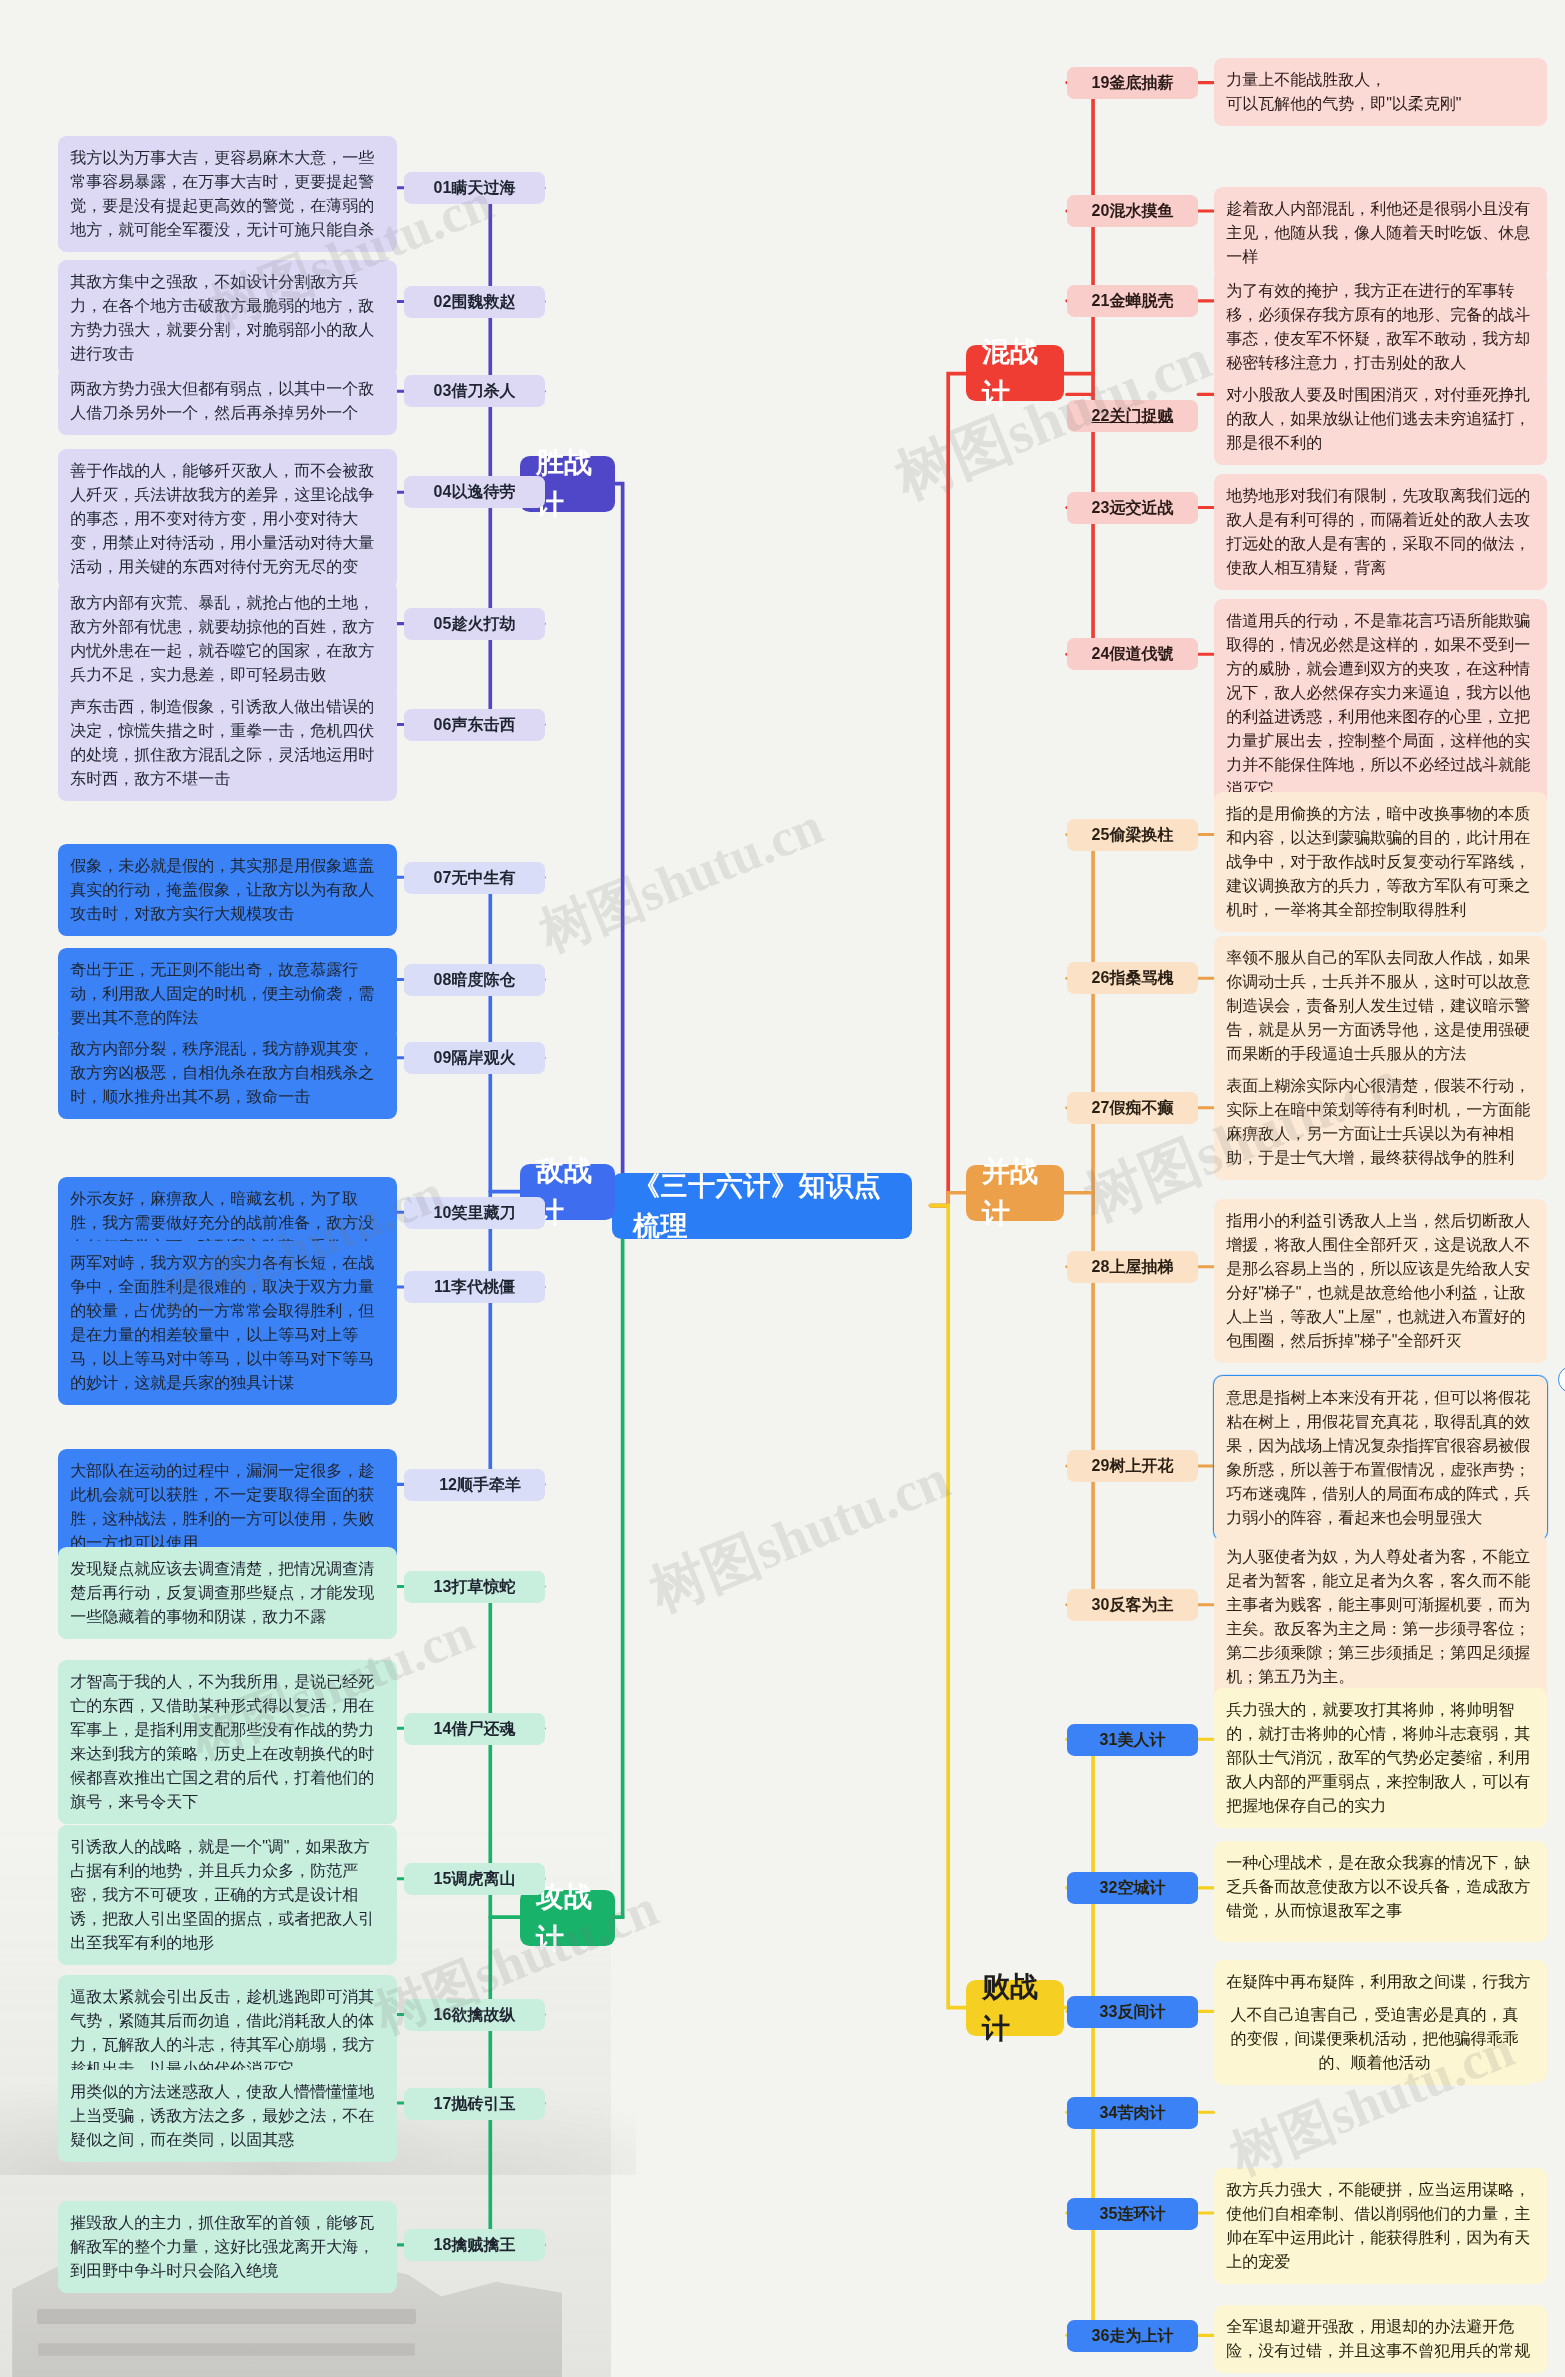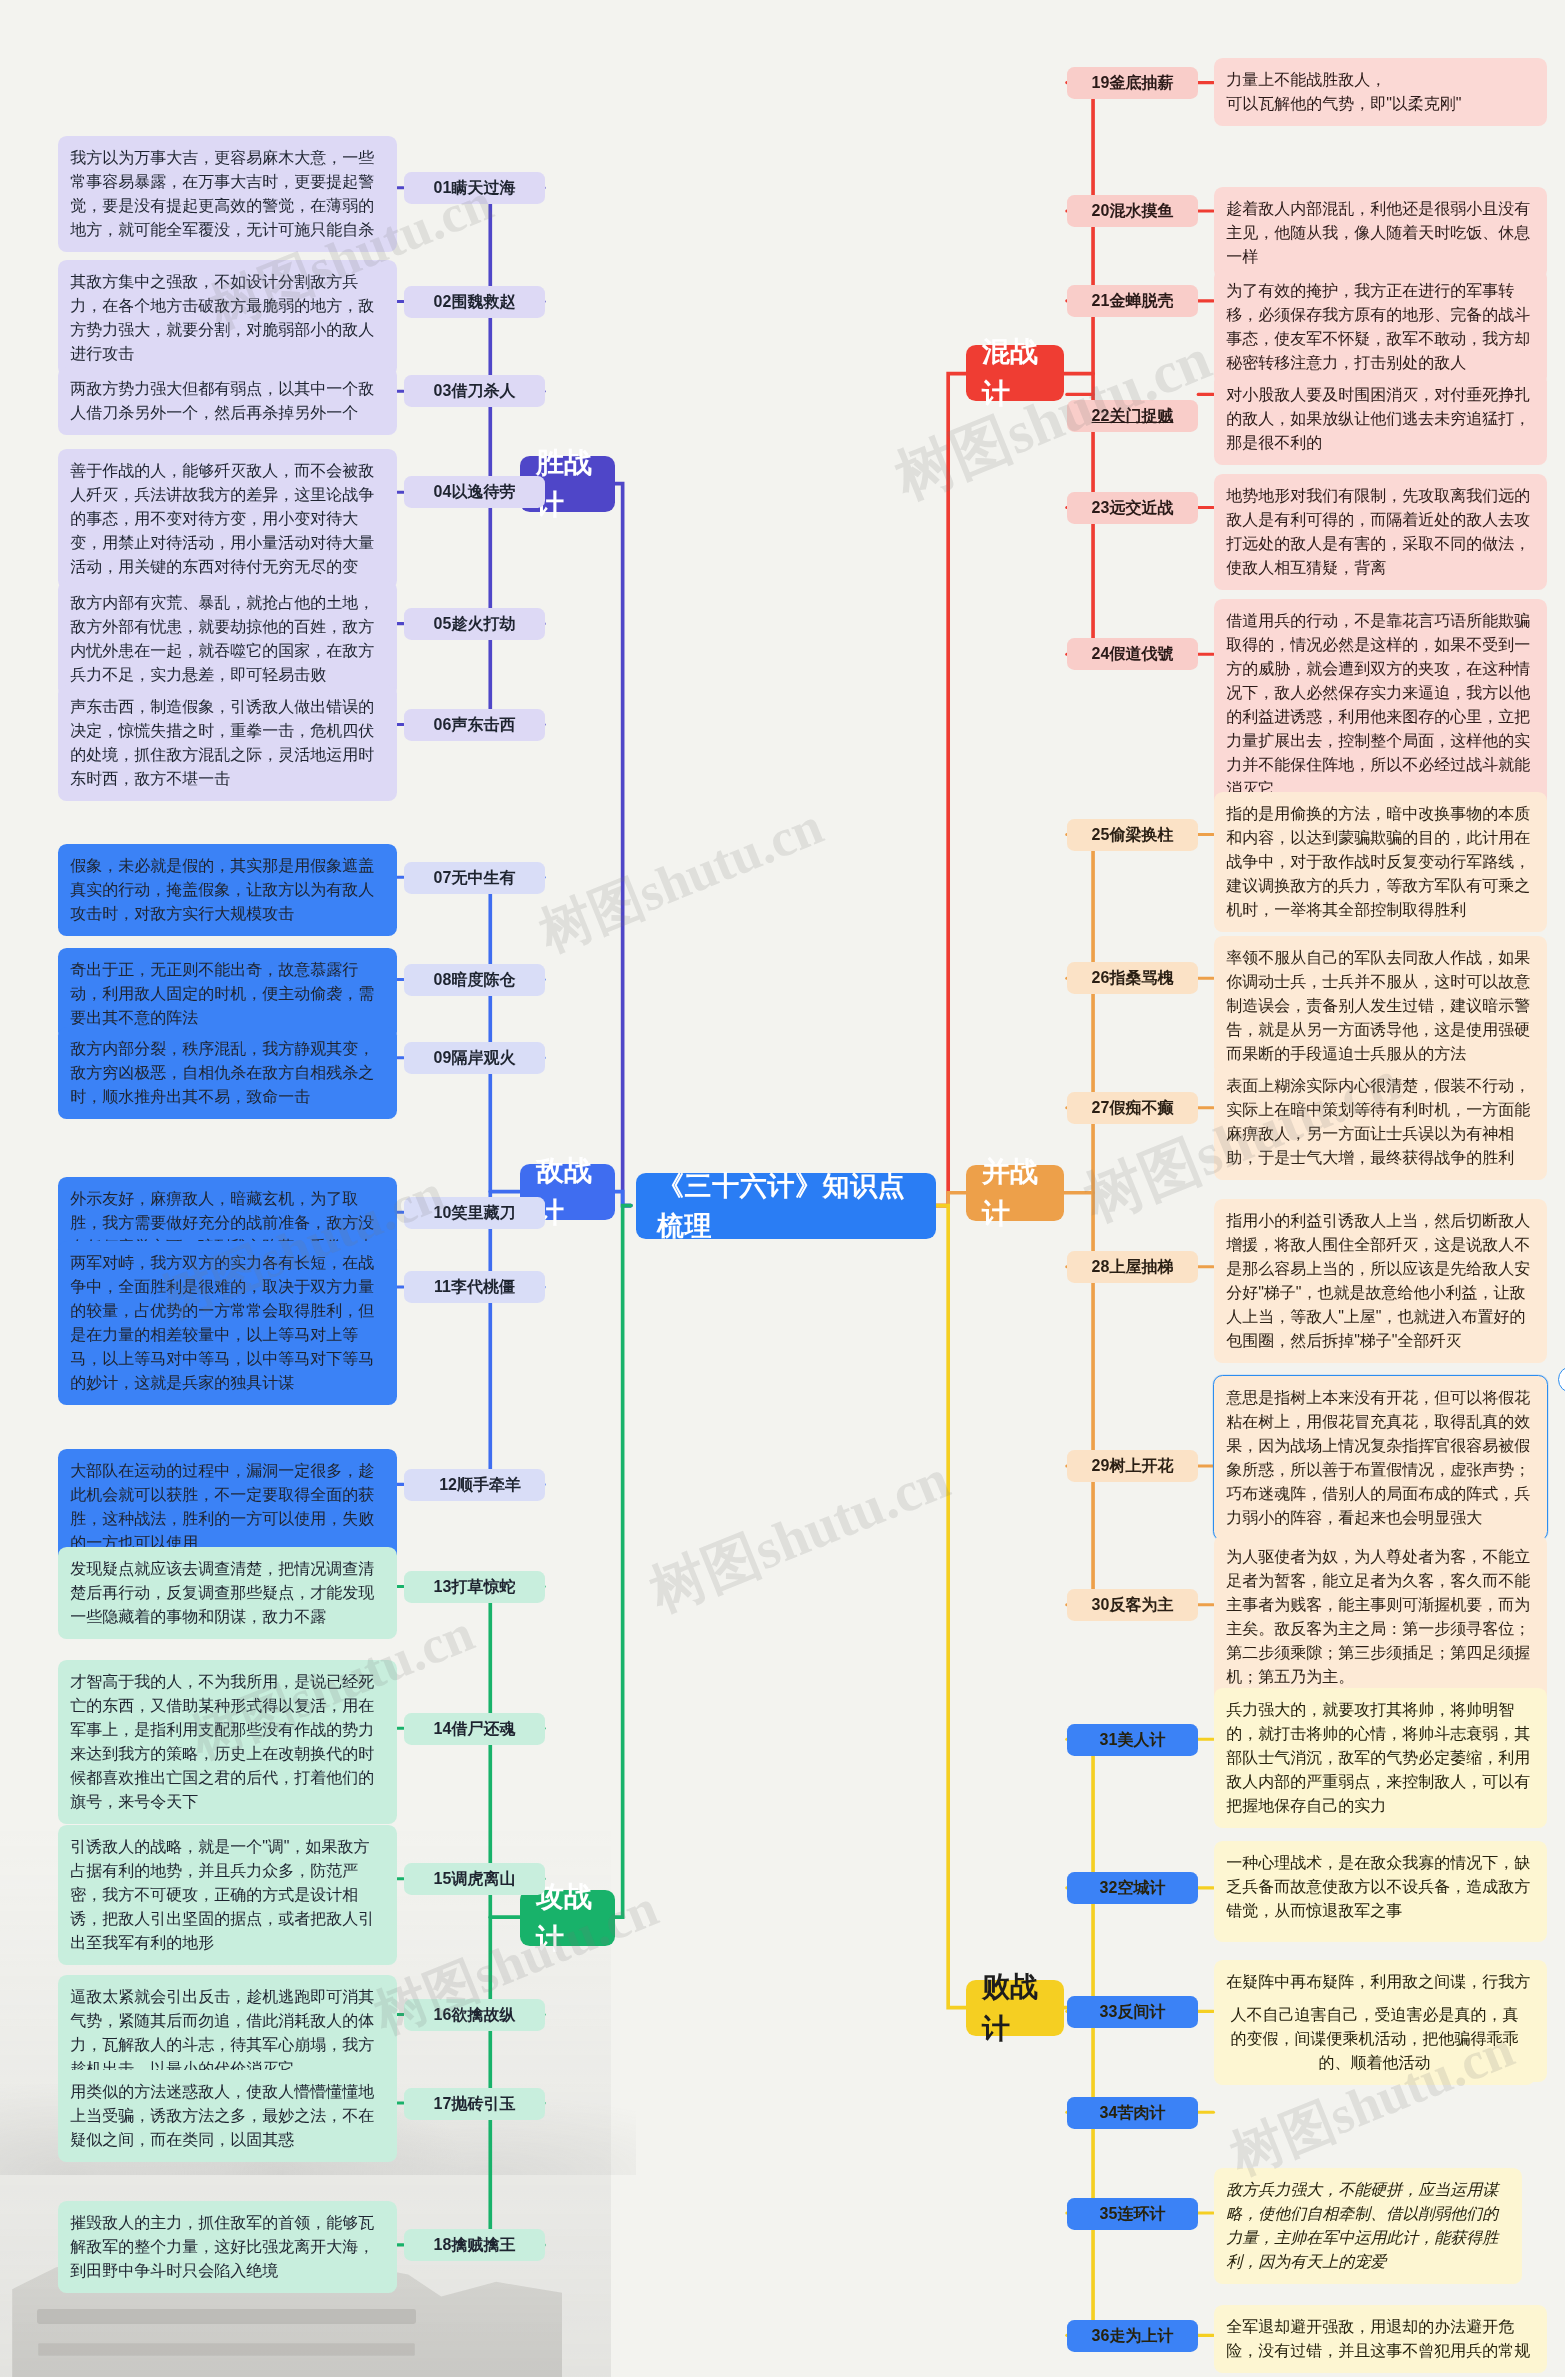--- a/index.html
+++ b/index.html
@@ -189,21 +189,21 @@
       <path d="M1960,3088 H1985" fill="none" stroke="#f5cf22" stroke-width="5" stroke-linecap="round"></path>
       <path d="M1788,3290 H1745" fill="none" stroke="#f5cf22" stroke-width="5" stroke-linecap="round"></path>
       <path d="M1960,3290 H1985" fill="none" stroke="#f5cf22" stroke-width="5" stroke-linecap="round"></path>
       <path d="M1788,3455 H1745" fill="none" stroke="#f5cf22" stroke-width="5" stroke-linecap="round"></path>
       <path d="M1960,3455 H1985" fill="none" stroke="#f5cf22" stroke-width="5" stroke-linecap="round"></path>
       <path d="M1788,3620 H1745" fill="none" stroke="#f5cf22" stroke-width="5" stroke-linecap="round"></path>
       <path d="M1960,3620 H1985" fill="none" stroke="#f5cf22" stroke-width="5" stroke-linecap="round"></path>
       <path d="M1788,3820 H1745" fill="none" stroke="#f5cf22" stroke-width="5" stroke-linecap="round"></path>
       <path d="M1960,3820 H1985" fill="none" stroke="#f5cf22" stroke-width="5" stroke-linecap="round"></path>
     </svg>
-<div class="node title-node" style="left: 636px; top: 1173px; width: 300px; height: 66px;">《三十六计》知识点梳理</div>
+<div class="node title-node" style="left: 612px; top: 1173px; width: 300px; height: 66px;">《三十六计》知识点梳理</div>
     <div class="node cat" style="background: rgb(79, 70, 200); left: 520px; top: 456px; width: 95px; height: 56px;">胜战计</div>
     <div class="node leaf p" style="left: 404px; width: 141px; top: 172px; height: 32px;">01瞒天过海</div>
     <div class="node desc p" style="left: 58px; width: 339px; top: 136px; min-height: 113px;">我方以为万事大吉，更容易麻木大意，一些常事容易暴露，在万事大吉时，更要提起警觉，要是没有提起更高效的警觉，在薄弱的地方，就可能全军覆没，无计可施只能自杀</div>
     <div class="node leaf p" style="left: 404px; width: 141px; top: 286px; height: 32px;">02围魏救赵</div>
     <div class="node desc p" style="left: 58px; width: 339px; top: 260px; min-height: 86px;">其敌方集中之强敌，不如设计分割敌方兵力，在各个地方击破敌方最脆弱的地方，敌方势力强大，就要分割，对脆弱部小的敌人进行攻击</div>
     <div class="node leaf p" style="left: 404px; width: 141px; top: 375px; height: 32px;">03借刀杀人</div>
     <div class="node desc p" style="left: 58px; width: 339px; top: 367px; min-height: 58px;">两敌方势力强大但都有弱点，以其中一个敌人借刀杀另外一个，然后再杀掉另外一个</div>
     <div class="node leaf p" style="left: 404px; width: 141px; top: 476px; height: 32px;">04以逸待劳</div>
     <div class="node desc p" style="left: 58px; width: 339px; top: 449px; min-height: 116px;">善于作战的人，能够歼灭敌人，而不会被敌人歼灭，兵法讲故我方的差异，这里论战争的事态，用不变对待方变，用小变对待大变，用禁止对待活动，用小量活动对待大量活动，用关键的东西对待付无穷无尽的变</div>
     <div class="node leaf p" style="left: 404px; width: 141px; top: 608px; height: 32px;">05趁火打劫</div>
@@ -268,21 +268,21 @@
     <div class="node cat" style="background: rgb(245, 207, 34); color: rgb(29, 29, 29); left: 966px; top: 1980px; width: 98px; height: 56px;">败战计</div>
     <div class="node leaf y" style="left: 1067px; width: 131px; top: 1724px; height: 32px;">31美人计</div>
     <div class="node desc y" style="left: 1214px; width: 333px; top: 1688px; min-height: 125px;">兵力强大的，就要攻打其将帅，将帅明智的，就打击将帅的心情，将帅斗志衰弱，其部队士气消沉，敌军的气势必定萎缩，利用敌人内部的严重弱点，来控制敌人，可以有把握地保存自己的实力</div>
     <div class="node leaf y" style="left: 1067px; width: 131px; top: 1872px; height: 32px;">32空城计</div>
     <div class="node desc y" style="left: 1214px; width: 333px; top: 1841px; min-height: 101px;">一种心理战术，是在敌众我寡的情况下，缺乏兵备而故意使敌方以不设兵备，造成敌方错觉，从而惊退敌军之事</div>
     <div class="node leaf y" style="left: 1067px; width: 131px; top: 1996px; height: 32px;">33反间计</div>
     <div class="node desc y" style="left: 1214px; width: 333px; top: 1960px; min-height: 122px;">在疑阵中再布疑阵，利用敌之间谍，行我方反间之计，是送上门的好计策，与我无损；利用间谍，就是使敌人内部互相猜疑，利用反间计就是利用敌人的间谍来离间敌人</div>
     <div class="node leaf y" style="left: 1067px; width: 131px; top: 2097px; height: 32px;">34苦肉计</div>
     <div class="node desc y" style="left: 1214px; width: 321px; top: 1993px; min-height: 86px; text-align: center;">人不自己迫害自己，受迫害必是真的，真的变假，间谍便乘机活动，把他骗得乖乖的、顺着他活动</div>
     <div class="node leaf y" style="left: 1067px; width: 131px; top: 2198px; height: 32px;">35连环计</div>
-    <div class="node desc y" style="left: 1214px; width: 308px; top: 2168px; min-height: 104px; font-style: italic;">敌方兵力强大，不能硬拼，应当运用谋略，使他们自相牵制、借以削弱他们的力量，主帅在军中运用此计，能获得胜利，因为有天上的宠爱</div>
+    <div class="node desc y" style="left: 1214px; width: 333px; top: 2168px; min-height: 104px;">敌方兵力强大，不能硬拼，应当运用谋略，使他们自相牵制、借以削弱他们的力量，主帅在军中运用此计，能获得胜利，因为有天上的宠爱</div>
     <div class="node leaf y" style="left: 1067px; width: 131px; top: 2320px; height: 32px;">36走为上计</div>
     <div class="node desc y" style="left: 1214px; width: 333px; top: 2305px; min-height: 67px;">全军退却避开强敌，用退却的办法避开危险，没有过错，并且这事不曾犯用兵的常规</div>
     <div class="wm" style="left: 202px; top: 220px; font-size: 53px; transform: rotate(-22deg);">树图shutu.cn</div>
     <div class="wm" style="left: 532px; top: 844px; font-size: 53px; transform: rotate(-22deg);">树图shutu.cn</div>
     <div class="wm" style="left: 153px; top: 1211px; font-size: 53px; transform: rotate(-22deg);">树图shutu.cn</div>
     <div class="wm" style="left: 887px; top: 379px; font-size: 59px; transform: rotate(-22deg);">树图shutu.cn</div>
     <div class="wm" style="left: 1076px; top: 1101px; font-size: 59px; transform: rotate(-22deg);">树图shutu.cn</div>
     <div class="wm" style="left: 367px; top: 1926px; font-size: 53px; transform: rotate(-22deg);">树图shutu.cn</div>
     <div class="wm" style="left: 183px; top: 1651px; font-size: 53px; transform: rotate(-22deg);">树图shutu.cn</div>
     <div class="wm" style="left: 1223px; top: 2067px; font-size: 53px; transform: rotate(-22deg);">树图shutu.cn</div>

